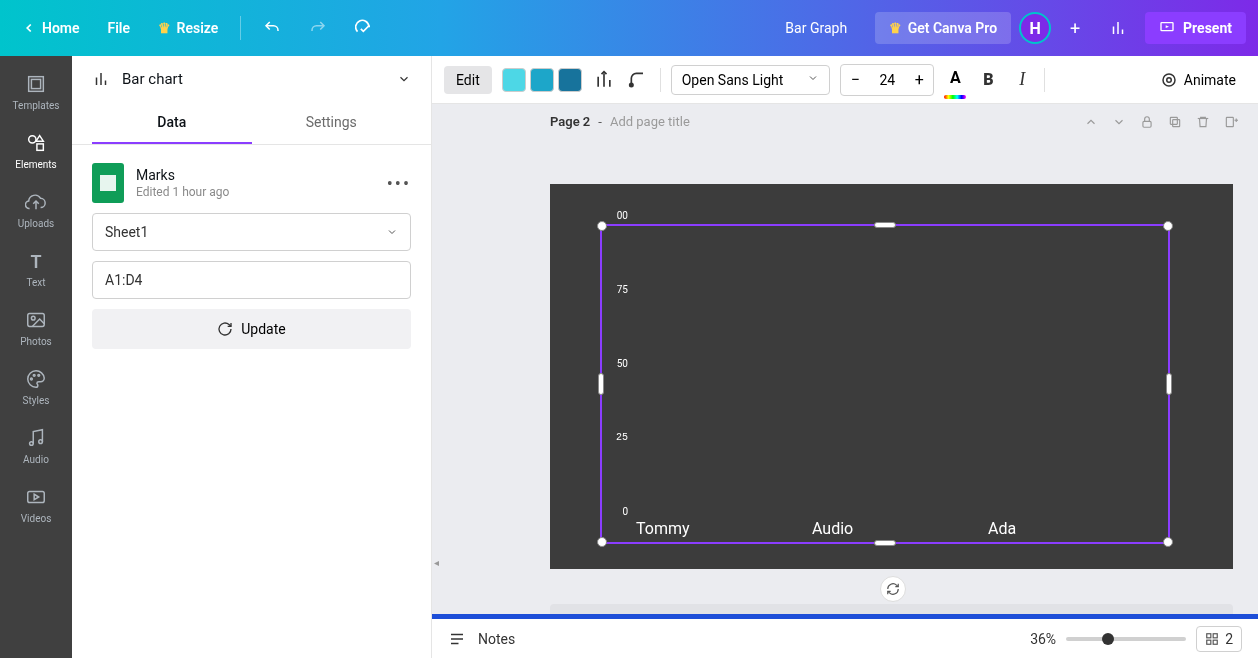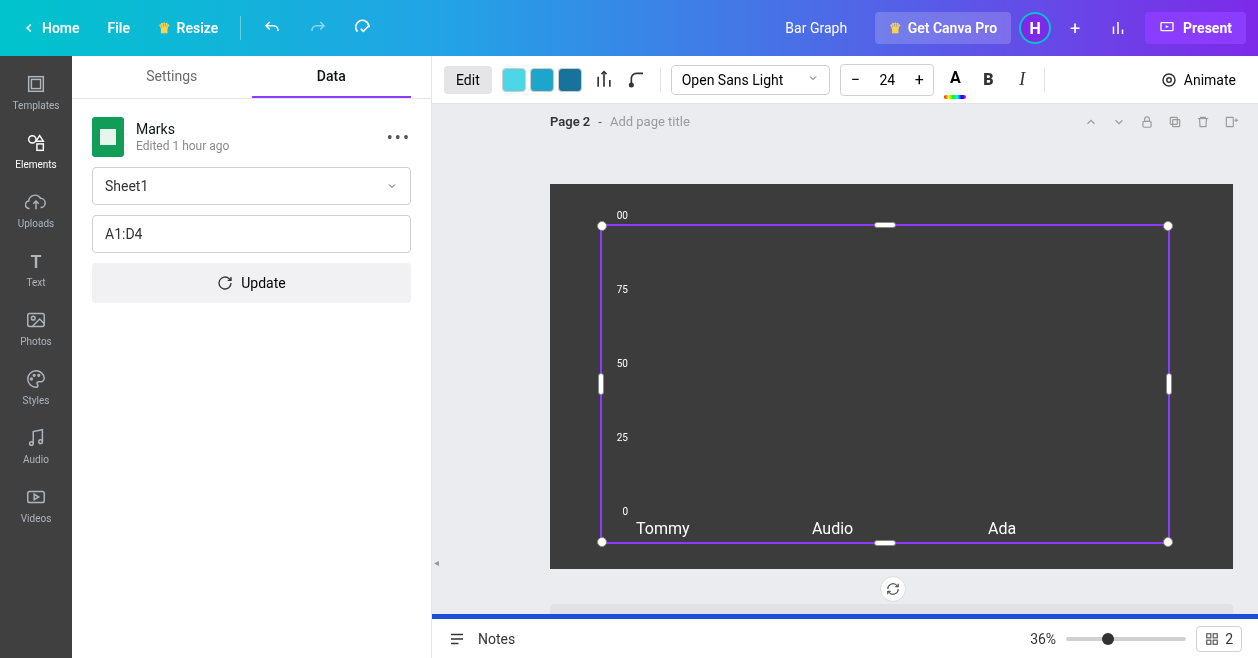--- a/index.html
+++ b/index.html
@@ -226,23 +226,36 @@
           <svg width="22" height="22" viewBox="0 0 24 24" fill="none" stroke="currentColor" stroke-width="1.6">
             <rect x="3" y="6" width="18" height="12" rx="2"></rect>
             <polygon points="10 9 15 12 10 15"></polygon>
           </svg>
         </span>
         <span>Videos</span>
       </div>
   </div>
 
   <div class="panel">
+    <div class="panel-header">
+      <div class="left">
+        <svg width="18" height="18" viewBox="0 0 24 24" fill="none" stroke="#333" stroke-width="2">
+            <line x1="6" y1="20" x2="6" y2="10"></line>
+            <line x1="12" y1="20" x2="12" y2="4"></line>
+            <line x1="18" y1="20" x2="18" y2="14"></line>
+          </svg>
+        <span>Bar chart</span>
+      </div>
+      <svg width="14" height="14" viewBox="0 0 24 24" fill="none" stroke="#333" stroke-width="2">
+          <polyline points="6 9 12 15 18 9"></polyline>
+        </svg>
+    </div>
     <div class="tabs">
+      <div class="tab active">Data</div>
       <div class="tab">Settings</div>
-      <div class="tab active">Data</div>
     </div>
     <div class="panel-body">
       <div class="file-row">
         <div class="sheets-ico"></div>
         <div class="file-meta">
           <div class="name">Marks</div>
           <div class="sub">Edited 1 hour ago</div>
         </div>
         <div class="dots">•••</div>
       </div>
@@ -366,21 +379,21 @@
           <div class="sel-handle tr"></div>
           <div class="sel-handle bl"></div>
           <div class="sel-handle br"></div>
           <div class="sel-edge tm"></div>
           <div class="sel-edge bm"></div>
           <div class="sel-edge lm"></div>
           <div class="sel-edge rm"></div>
           <div class="chart-inner">
             <div class="y-axis" id="yaxis">
                 <div class="y-tick" style="bottom: 0%;">0</div>
-                <div class="y-tick" style="bottom: 25%;">25</div>
+                <div class="y-tick" style="bottom: 25%; font-family: Liberation Mono, monospace;">25</div>
                 <div class="y-tick" style="bottom: 50%;">50</div>
                 <div class="y-tick" style="bottom: 75%;">75</div>
                 <div class="y-tick" style="bottom: 100%;">00</div>
               </div>
             <div class="plot" id="plot">
                 <div class="group">
                   <div class="bar" style="background: rgb(77, 215, 230); height: 88%;"></div>
                   <div class="bar" style="background: rgb(29, 166, 201); height: 94%;"></div>
                   <div class="bar" style="background: rgb(23, 115, 156); height: 90%;"></div>
                 </div>

